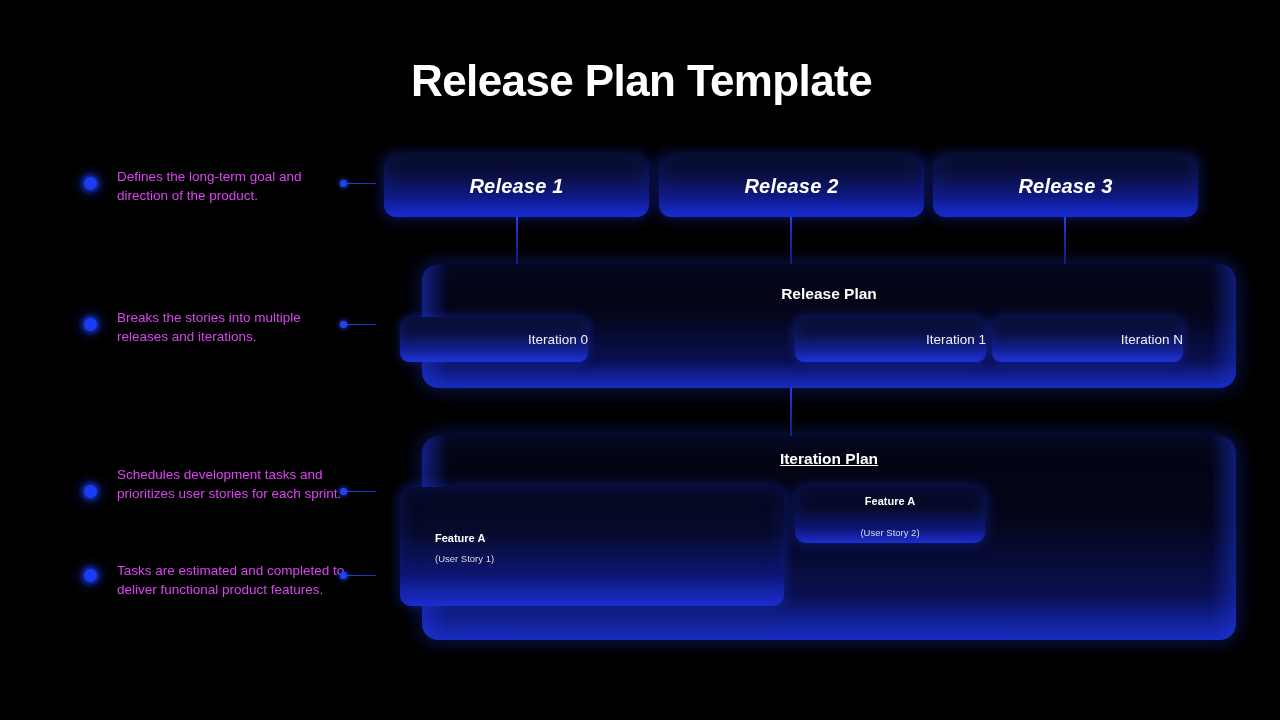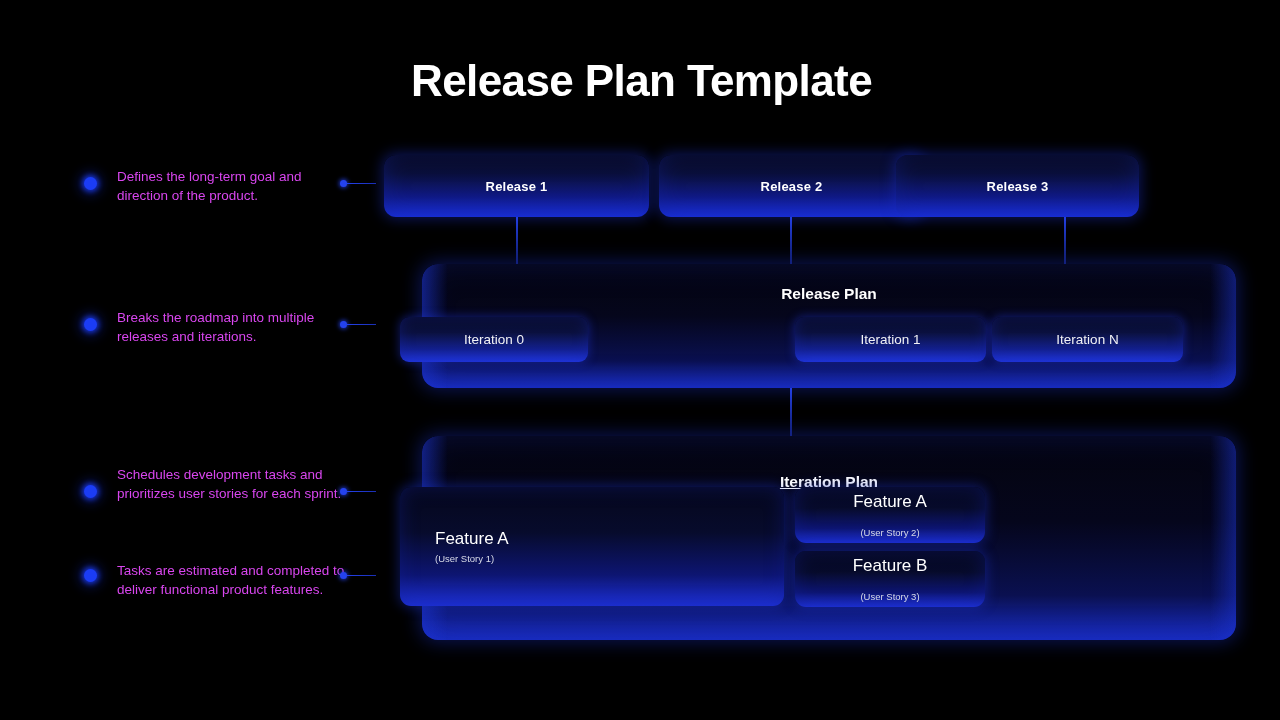--- a/index.html
+++ b/index.html
@@ -101,29 +101,30 @@
     border-radius: 12px;
     background: linear-gradient(to bottom, #060718 0%, #0a0f3a 30%, #101a86 68%, #1a2fdd 100%);
     box-shadow:
       0 0 14px 2px rgba(26,47,200,0.45),
       inset 0 0 22px 2px rgba(20,36,160,0.35);
     display: flex;
     align-items: center;
     justify-content: center;
   }
   .release-box .rb-label {
-    font-size: 13px;
+    font-size: 20px;
     font-weight: bold;
     color: #ffffff;
     letter-spacing: 0.2px;
+    font-style: italic;
   }
 
   #release-box-0 { left: 384px;  width: 265px; }
   #release-box-1 { left: 659px;  width: 265px; }
-  #release-box-2 { left: 896px;  width: 243px; }
+  #release-box-2 { left: 933px;  width: 265px; }
 
   
   .drop-line {
     position: absolute;
     top: 217px;
     width: 1.5px;
     height: 48px;
     background: linear-gradient(to bottom, rgba(36,66,239,0.95), rgba(30,50,180,0.55));
   }
   #drop-line-0 { left: 516px; }
@@ -172,35 +173,35 @@
     position: absolute;
     left: 0;
     right: 0;
     text-align: center;
     font-size: 15.5px;
     font-weight: bold;
     color: #ffffff;
     z-index: 3;
   }
   #release-plan-panel .panel-title { top: 21px; }
-  #iteration-plan-panel .panel-title { top: 37px; text-decoration: underline; }
+  #iteration-plan-panel .panel-title { top: 14px; text-decoration: underline; }
 
   
   .iteration-chip {
     position: absolute;
     top: 317px;
     height: 45px;
     border-radius: 9px;
     background: linear-gradient(to bottom, #070a25 0%, #0b1140 35%, #13208f 72%, #2036e0 100%);
     box-shadow:
       0 0 10px 1px rgba(30,52,210,0.45),
       inset 0 0 14px 1px rgba(22,38,170,0.35);
     display: flex;
     align-items: center;
-    justify-content: center;
+    justify-content: flex-end;
     z-index: 4;
   }
   .iteration-chip .chip-label {
     font-size: 13.5px;
     color: #f2f2f5;
     font-weight: 400;
   }
   #iteration-chip-0 { left: 400px; width: 188px; }
   #iteration-chip-1 { left: 597px; width: 191px; }
   #iteration-chip-2 { left: 795px; width: 191px; }
@@ -214,23 +215,23 @@
     box-shadow:
       0 0 12px 2px rgba(28,50,205,0.40),
       inset 0 0 18px 2px rgba(20,35,160,0.32);
     z-index: 4;
     display: flex;
     flex-direction: column;
     justify-content: center;
     overflow: hidden;
   }
   .feature-card .f-title {
-    font-size: 17px;
-    color: #ffffff;
-    font-weight: 400;
+    font-size: 11px;
+    color: #ffffff;
+    font-weight: 700;
     line-height: 19px;
   }
   .feature-card .f-sub {
     font-size: 9.5px;
     color: #d8dbe8;
     font-weight: 400;
     margin-top: 5px;
     line-height: 12px;
   }
 
@@ -251,21 +252,21 @@
 
   <div class="title">Release Plan Template</div>
 
   <div class="annotation" style="left:84px; top:168px;">
     <span class="bullet-dot" style="top:9px;"></span>
     <span class="annotation-text" style="top:0px;">Defines the long-term goal and direction of the product.</span>
   </div>
 
   <div class="annotation" style="left:84px; top:309px;">
     <span class="bullet-dot" style="top:9px;"></span>
-    <span class="annotation-text" style="top:0px;">Breaks the roadmap into multiple releases and iterations.</span>
+    <span class="annotation-text" style="top:0px;">Breaks the stories into multiple releases and iterations.</span>
   </div>
 
   <div class="annotation" style="left:84px; top:466px;">
     <span class="bullet-dot" style="top:19px;"></span>
     <span class="annotation-text" style="top:0px;">Schedules development tasks and prioritizes user stories for each sprint.</span>
   </div>
 
   <div class="annotation" style="left:84px; top:550px;">
     <span class="bullet-dot" style="top:19px;"></span>
     <span class="annotation-text" style="top:12px;">Tasks are estimated and completed to deliver functional product features.</span>
@@ -325,19 +326,15 @@
   <div class="feature-card align-left" id="feature-card-0">
     <span class="f-title">Feature A</span>
     <span class="f-sub">(User Story 1)</span>
   </div>
 
   <div class="feature-card align-center" id="feature-card-1">
     <span class="f-title">Feature A</span>
     <span class="f-sub">(User Story 2)</span>
   </div>
 
-  <div class="feature-card align-center" id="feature-card-2">
-    <span class="f-title">Feature B</span>
-    <span class="f-sub">(User Story 3)</span>
-  </div>
 
 
 </div>
 
 </body></html>

